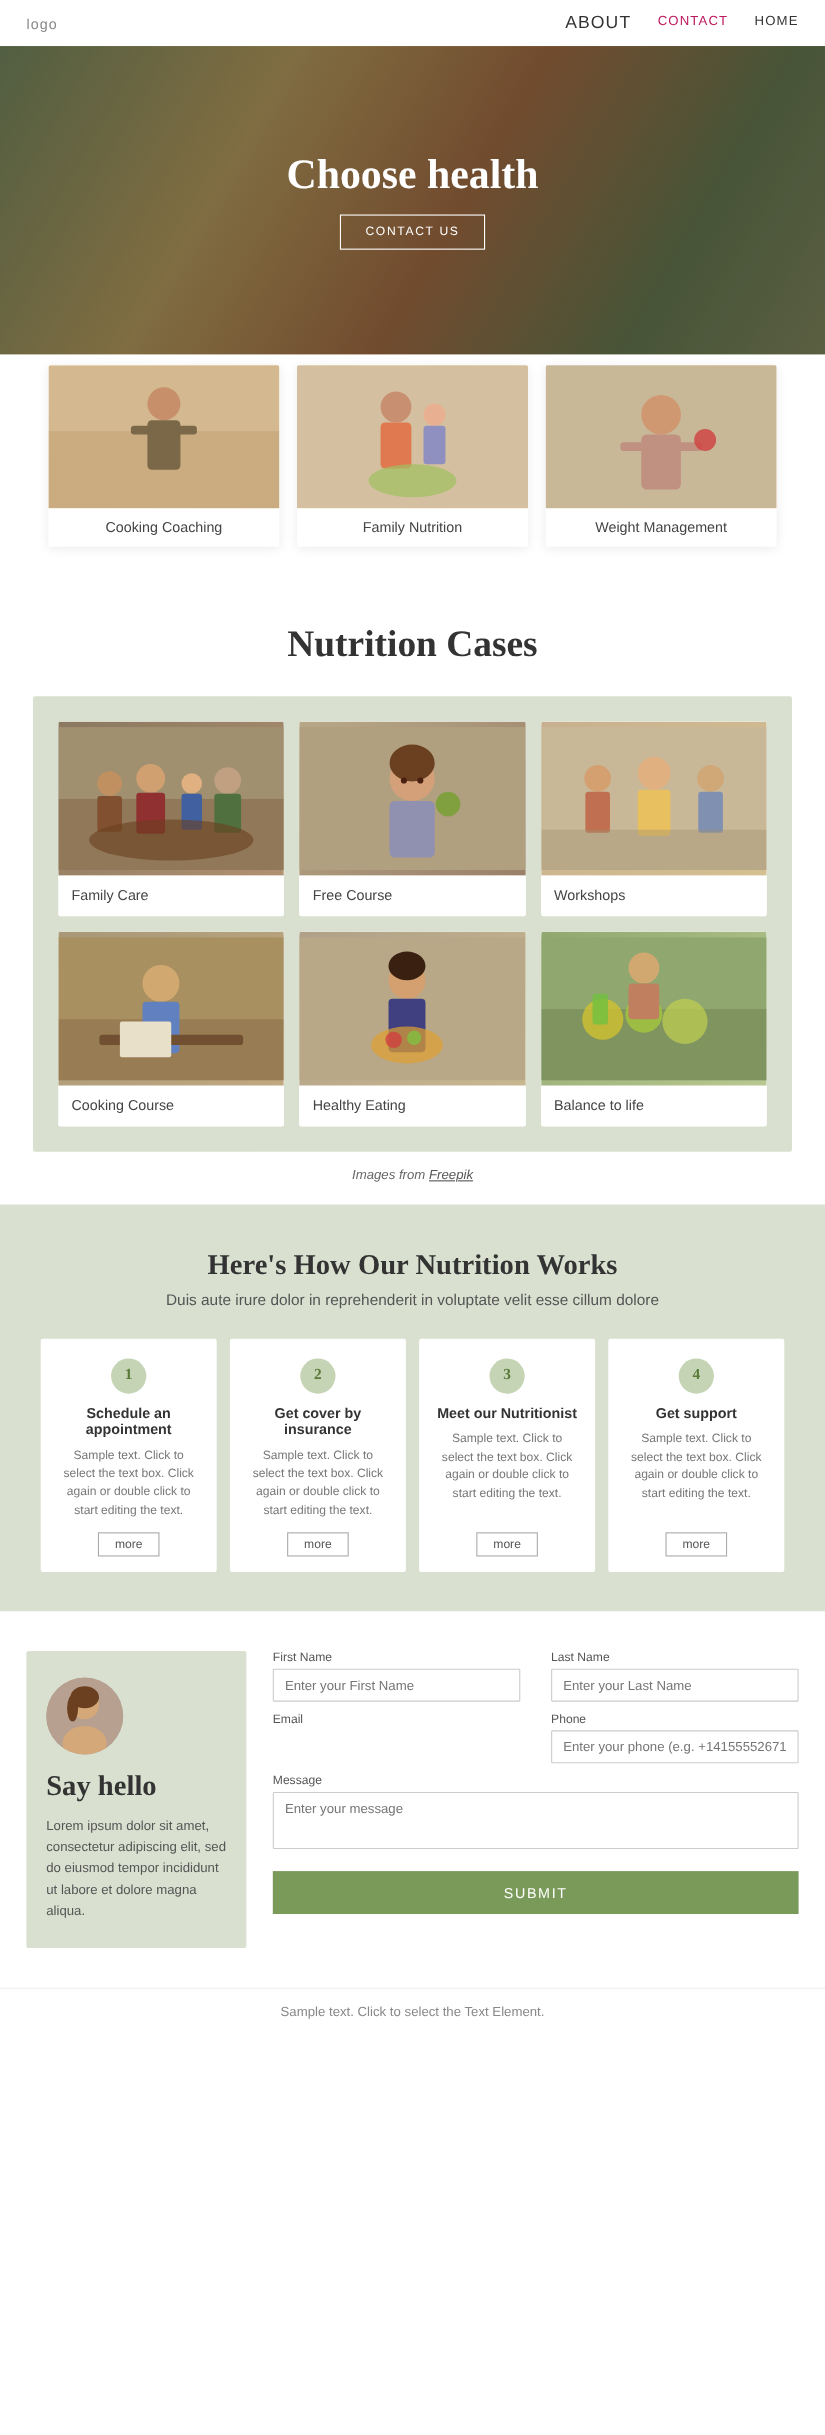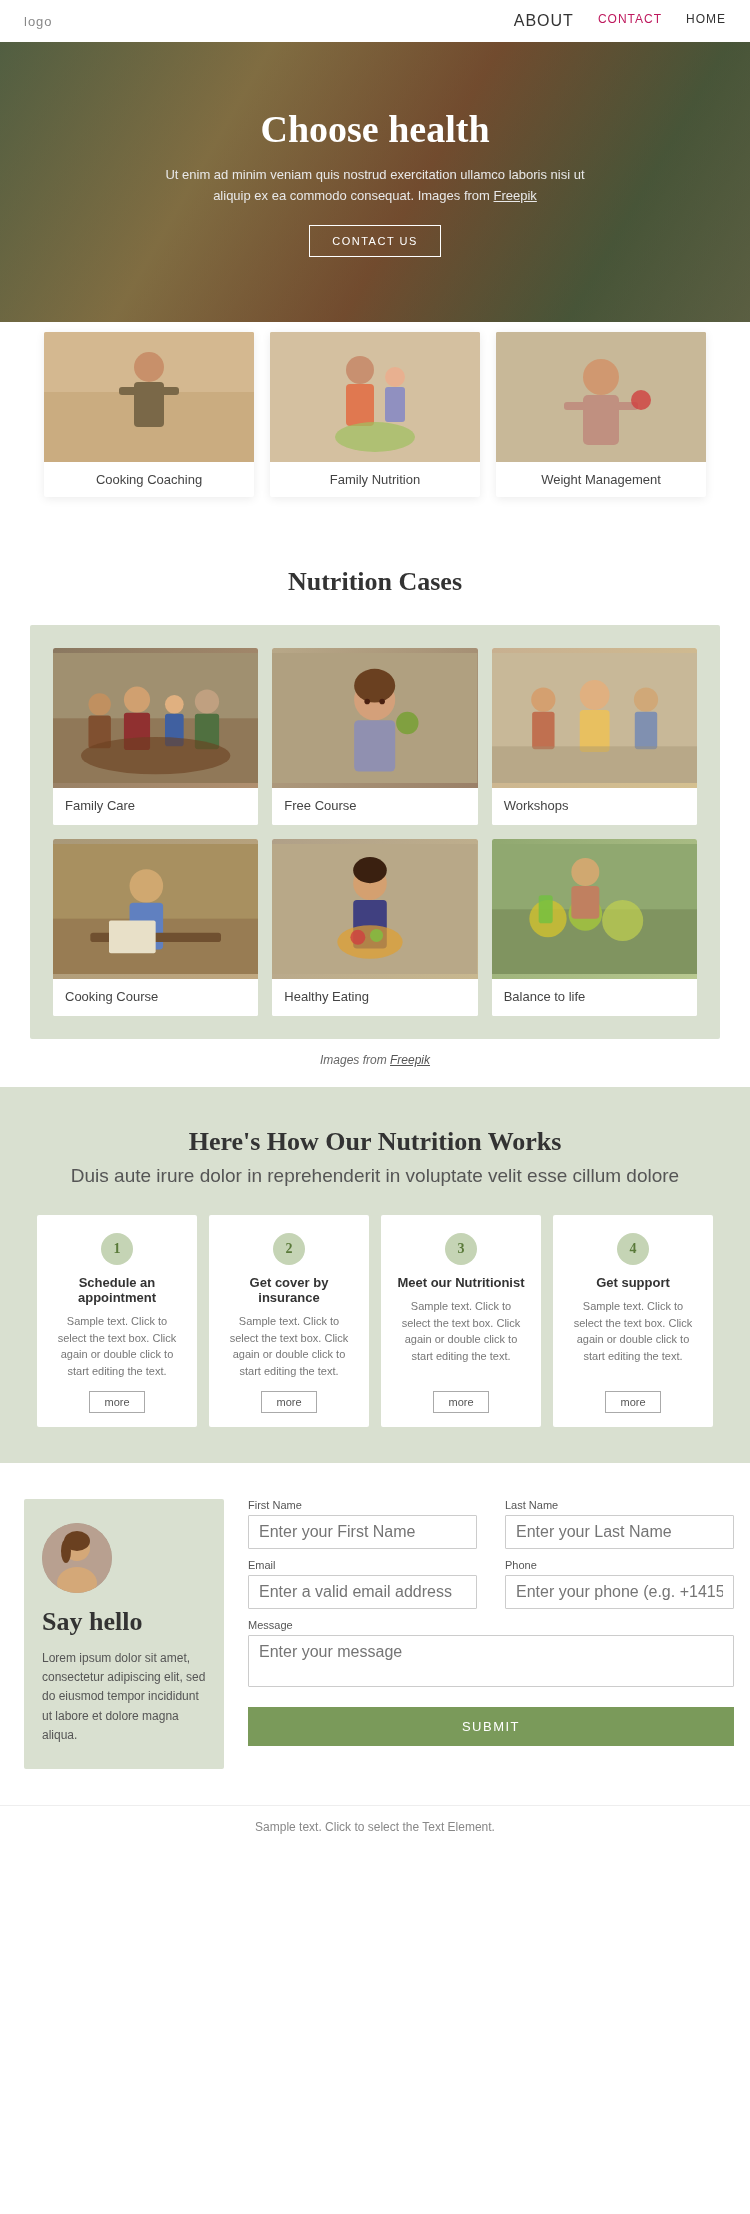--- a/index.html
+++ b/index.html
@@ -49,21 +49,21 @@
     .service-card-label {
       padding: 10px; text-align: center; font-size: 13px; color: #444;
       font-family: Arial, sans-serif;
     }
 
     
     .cases-section {
       padding: 40px 30px 20px; background: #fff;
     }
     .cases-section h2 {
-      text-align: center; font-size: 26px; font-weight: 600; margin-bottom: 28px; color: #333;
+      text-align: center; font-size: 34px; font-weight: 600; margin-bottom: 28px; color: #333;
     }
     .cases-grid {
       display: grid; grid-template-columns: repeat(3, 1fr); gap: 14px;
       background: #d9e0d0; padding: 23px; border-radius: 2px;
     }
     .case-card {
       background: #fff; position: relative; overflow: hidden; border-radius: 2px;
     }
     .case-card-img {
       width: 100%; height: 140px;
@@ -82,21 +82,21 @@
     .cases-attribution a { color: #555; }
 
     
     .how-section {
       background: #d9e0d0; padding: 40px 24px 36px;
     }
     .how-section h2 {
       text-align: center; font-size: 26px; font-weight: 600; margin-bottom: 8px; color: #333;
     }
     .how-subtitle {
-      text-align: center; font-size: 19px; color: #555; margin-bottom: 28px;
+      text-align: center; font-size: 14px; color: #555; margin-bottom: 28px;
       font-family: Arial, sans-serif;
     }
     .how-cards {
       display: flex; gap: 12px; justify-content: center;
     }
     .how-card {
       background: #fff; border-radius: 2px; padding: 18px 14px 14px;
       width: 160px; display: flex; flex-direction: column; align-items: center;
     }
     .how-number {
@@ -142,21 +142,21 @@
       font-family: Arial, sans-serif;
     }
     .contact-form { flex: 1; }
     .form-row { display: flex; gap: 28px; margin-bottom: 10px; }
     .form-field { display: flex; flex-direction: column; flex: 1; }
     .form-field label {
       font-size: 11px; color: #555; margin-bottom: 4px;
       font-family: Arial, sans-serif;
     }
     .form-field input, .form-field textarea {
-      border: 1px solid #ccc; padding: 7px 10px; font-size: 16px;
+      border: 1px solid #ccc; padding: 7px 10px; font-size: 12px;
       font-family: Arial, sans-serif; color: #999; outline: none;
       border-radius: 1px;
     }
     .form-field textarea { height: 52px; resize: none; }
     .submit-btn {
       width: 100%; background: #7a9a5a; color: #fff; border: none;
       padding: 12px; font-size: 13px; letter-spacing: 1.5px;
       cursor: pointer; margin-top: 10px; font-family: Arial, sans-serif;
       text-transform: uppercase;
     }
@@ -188,23 +188,20 @@
     <a href="#" style="text-decoration:none;color:#333;font-size:16px;letter-spacing:1px;font-family:Arial,sans-serif;">ABOUT</a>
     <a href="#" style="text-decoration:none;color:#be185d;font-size:12px;letter-spacing:1px;font-family:Arial,sans-serif;">CONTACT</a>
     <a href="#" style="text-decoration:none;color:#333;font-size:12px;letter-spacing:1px;font-family:Arial,sans-serif;">HOME</a>
   </div>
 </nav>
 
 <div class="hero">
 
   <div style="position:absolute;top:0;left:0;width:100%;height:100%;background:linear-gradient(rgba(20,20,20,0.4),rgba(20,20,20,0.4)),linear-gradient(120deg,#7a9060 0%,#c8a860 30%,#b07040 55%,#6a8050 80%,#8a9060 100%);z-index:0;"></div>
   <h1 style="position:relative;z-index:1;">Choose health</h1>
-  <p style="position:relative;z-index:1;">
-    <span>Ut enim ad minim veniam quis nostrud exercitation ullamco laboris nisi ut aliquip ex ea commodo consequat. Images from</span> <a href="#" style="color:#e8e8e8;">Freepik</a>
-  </p>
   <button class="hero-btn" style="position:relative;z-index:1;">CONTACT US</button>
 </div>
 
 <div class="service-section">
   <div class="service-cards">
     <div class="service-card">
       <div class="service-card-img img-cooking-coaching">
         <svg viewBox="0 0 210 130" xmlns="http://www.w3.org/2000/svg">
           <rect width="210" height="130" fill="#d4b890"></rect>
           <rect x="0" y="60" width="210" height="70" fill="#c0a070" opacity="0.5"></rect>
@@ -426,21 +423,20 @@
         <input type="text" placeholder="Enter your First Name" style="">
       </div>
       <div class="form-field">
         <label>Last Name</label>
         <input type="text" placeholder="Enter your Last Name" style="">
       </div>
     </div>
     <div class="form-row">
       <div class="form-field">
         <label>Email</label>
-        <input type="email" placeholder="Enter a valid email address" style="">
       </div>
       <div class="form-field">
         <label>Phone</label>
         <input type="tel" placeholder="Enter your phone (e.g. +14155552671)" style="">
       </div>
     </div>
     <div class="form-row">
       <div class="form-field" style="flex:1;">
         <label>Message</label>
         <textarea placeholder="Enter your message" style=""></textarea>

